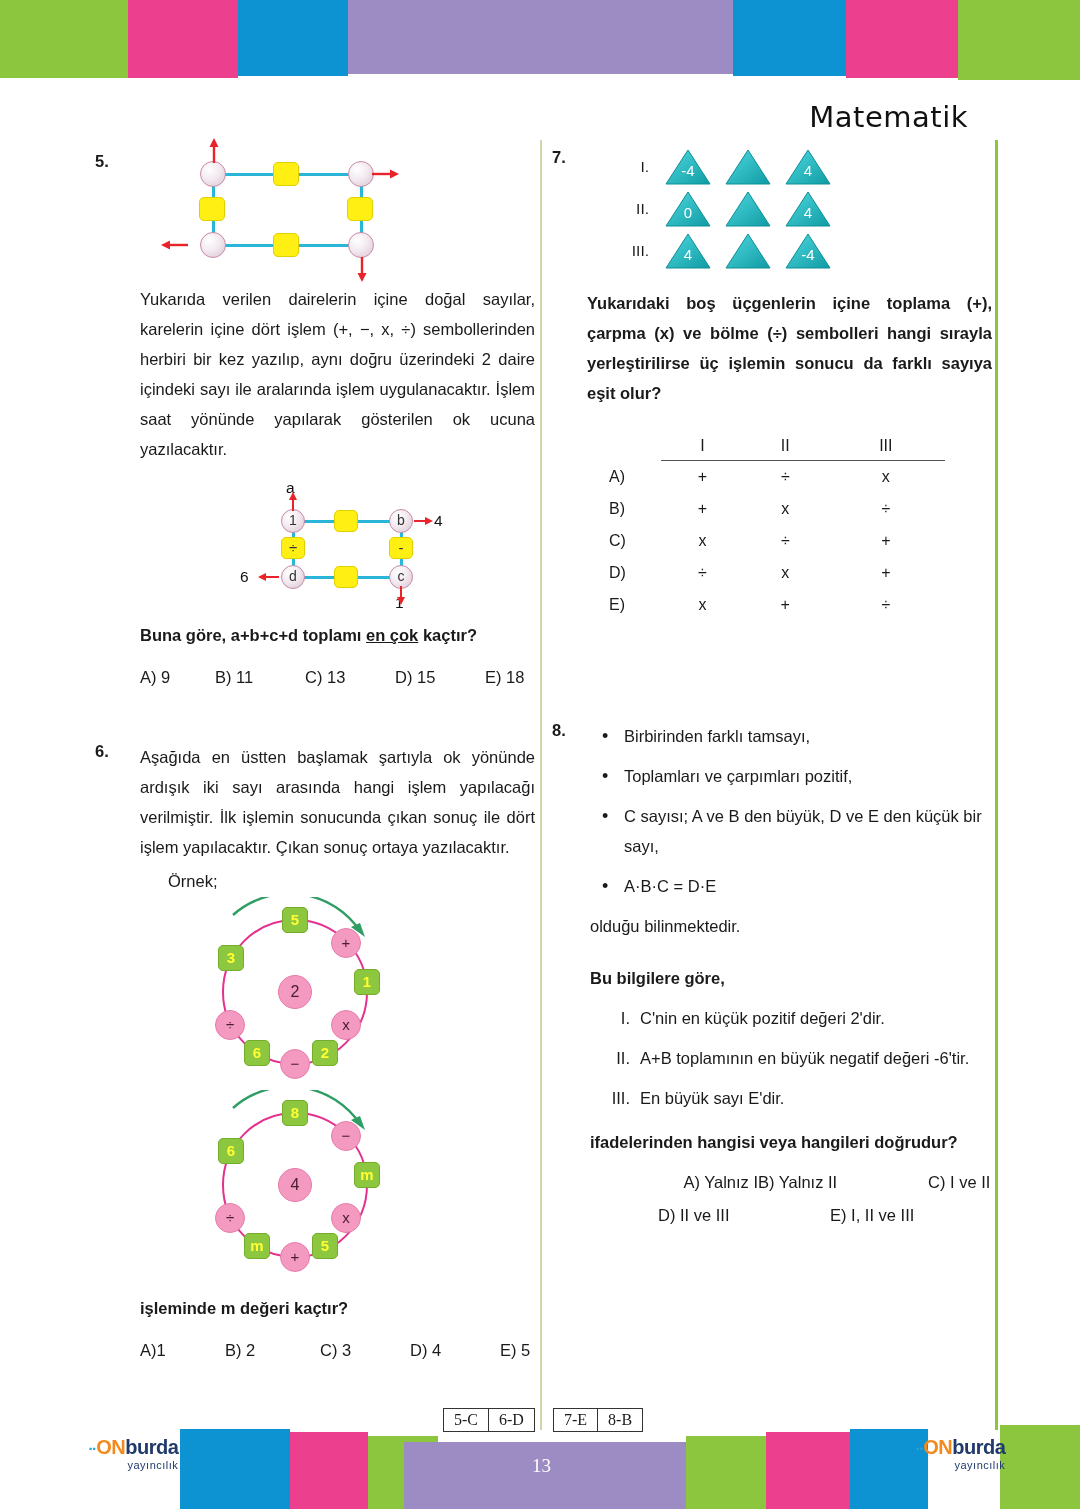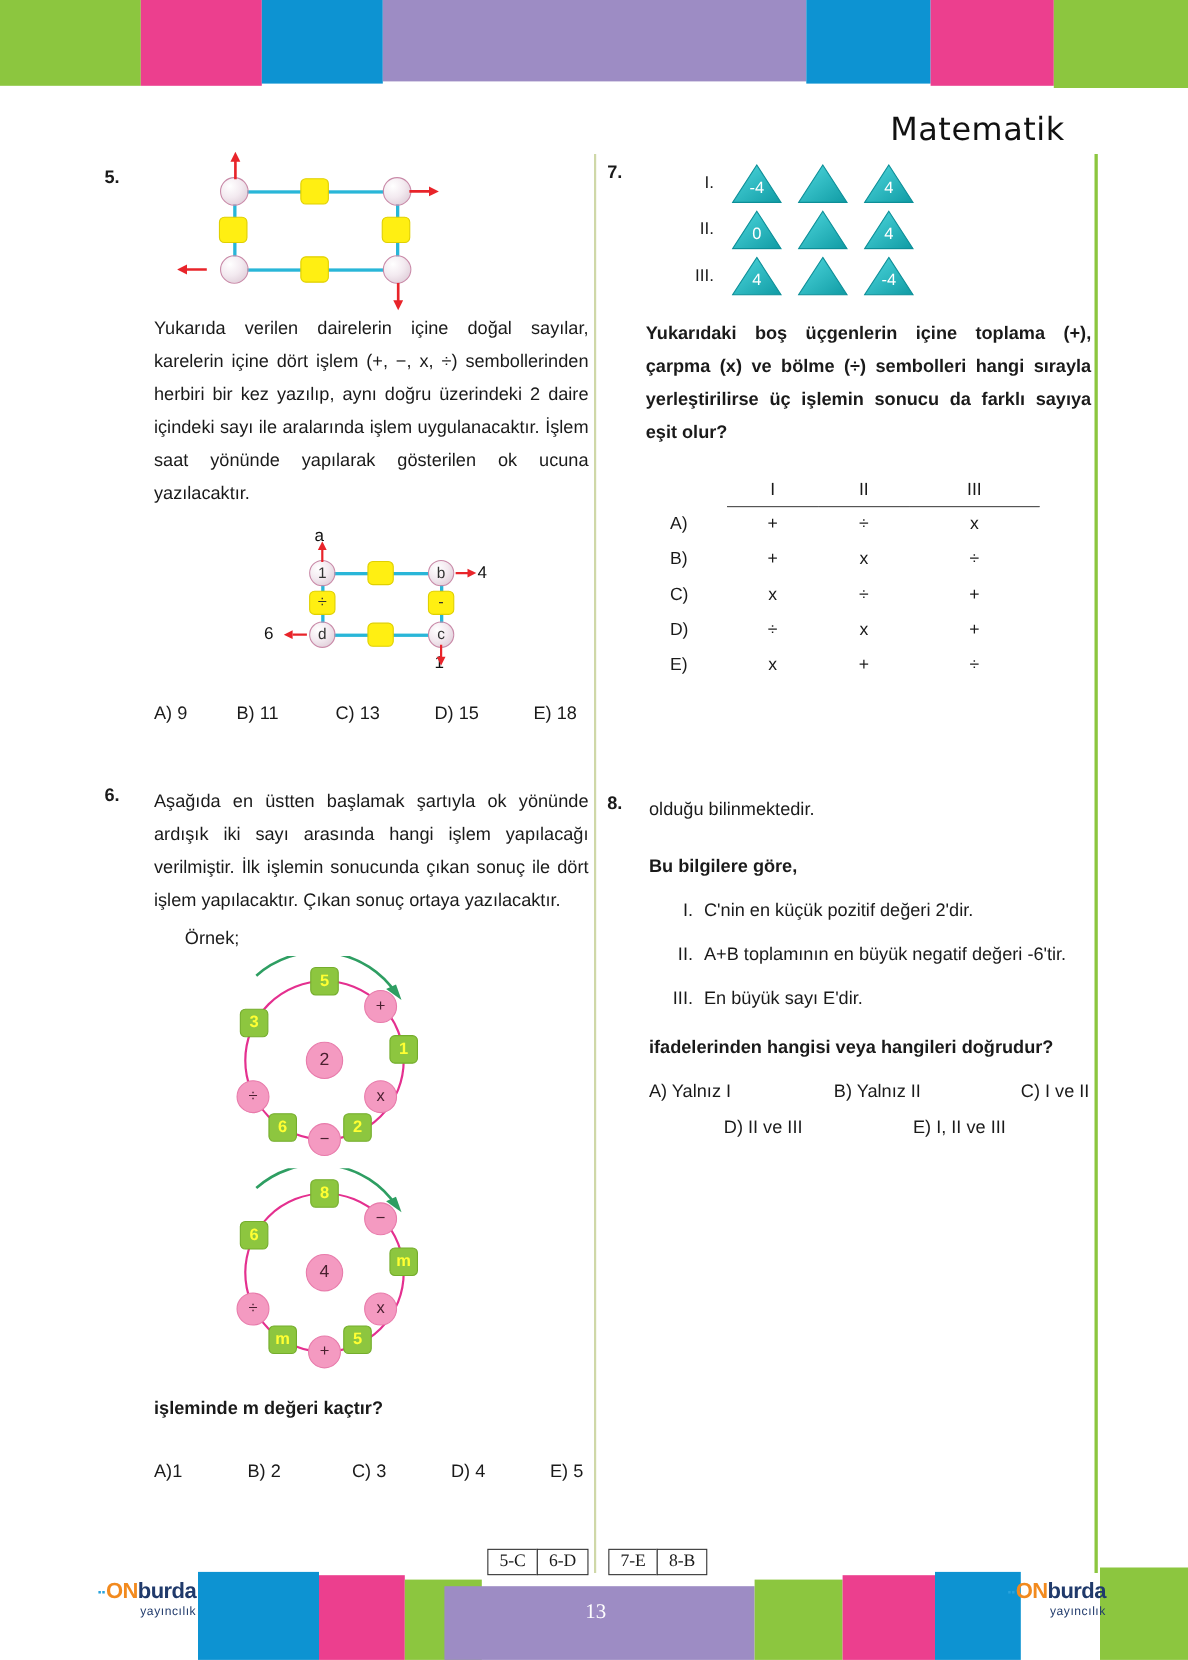--- a/index.html
+++ b/index.html
@@ -48,21 +48,21 @@
   }
   .qbody { margin-left:45px; }
   .ptext {
     font-size:16.5px; line-height:30px; text-align:justify;
     margin:0;
   }
   .ptext.bold, .bold { font-weight:bold; }
   .u { text-decoration:underline; }
 
   .opts {
-    display:flex; font-size:16.5px; margin-top:34px;align-items:center;
+    display:flex; font-size:16.5px; margin-top:18px;align-items:center;
   }
   .opts span { display:inline-block; }
 
   
   .rectdiag { position:relative; height:120px; margin:12px 0 14px 0; }
   .rd-line { position:absolute; background:#29b6d8; }
   .rd-circ {
     position:absolute; width:26px; height:26px; border-radius:50%;
     background:radial-gradient(circle at 34% 30%, #ffffff 0%, #f3eaf0 45%, #d8c3d0 100%);
     border:1.6px solid #c98aa8; box-sizing:border-box;
@@ -251,20 +251,23 @@
           <svg class="arrow" style="left:118px;top:82px;" width="22" height="18">
             <line x1="21" y1="9" x2="8" y2="9" stroke="#e8242a" stroke-width="2"></line>
             <polygon points="0,9 8,5 8,13" fill="#e8242a"></polygon>
           </svg>
           <svg class="arrow" style="left:252px;top:100px;" width="18" height="20">
             <line x1="9" y1="0" x2="9" y2="12" stroke="#e8242a" stroke-width="2"></line>
             <polygon points="9,19 5,11 13,11" fill="#e8242a"></polygon>
           </svg>
         </div>
 
+        <p class="ptext bold" style="margin-top:10px;">
+          <span>Buna göre, a+b+c+d toplamı </span><span class="u">en çok</span><span> kaçtır?</span>
+        </p>
 
         <div class="opts">
           <span style="width:75px;">A) 9</span>
           <span style="width:90px;">B) 11</span>
           <span style="width:90px;">C) 13</span>
           <span style="width:90px;">D) 15</span>
           <span>E) 18</span>
         </div>
       </div>
     </div>
@@ -450,20 +453,26 @@
             </tbody>
           </table>
         </div>
       </div>
     </div>
 
     <div class="q" style="margin-top:100px;">
       <div class="qnum">8.</div>
       <div class="qbody" style="margin-left:38px;">
 
+        <ul class="bullets">
+          <li>Birbirinden farklı  tamsayı,</li>
+          <li>Toplamları ve çarpımları pozitif,</li>
+          <li>C sayısı; A ve B den büyük, D ve E den küçük bir sayı,</li>
+          <li>A·B·C = D·E</li>
+        </ul>
 
         <p class="ptext" style="margin-top:8px;">olduğu bilinmektedir.</p>
         <p class="ptext bold" style="margin-top:22px;">Bu bilgilere göre,</p>
 
         <ul class="romans">
           <li>
             <span class="rn">I.</span>
             <span>C'nin en küçük pozitif değeri 2'dir.</span>
           </li>
           <li>
@@ -473,21 +482,21 @@
           <li>
             <span class="rn">III.</span>
             <span>En büyük sayı E'dir.</span>
           </li>
         </ul>
 
         <p class="ptext bold" style="margin-top:14px;">ifadelerinden hangisi veya hangileri doğrudur?</p>
 
         <div class="opts2">
           <div class="row">
-            <span style="width:168px;">A) Yalnız I</span>
+            <span style="width:168px;text-align:right;">A) Yalnız I</span>
             <span style="width:170px;">B) Yalnız II</span>
             <span>C) I ve II</span>
           </div>
           <div class="row" style="padding-left:68px;">
             <span style="width:172px;">D) II ve III</span>
             <span>E) I, II ve III</span>
           </div>
         </div>
       </div>
     </div>

